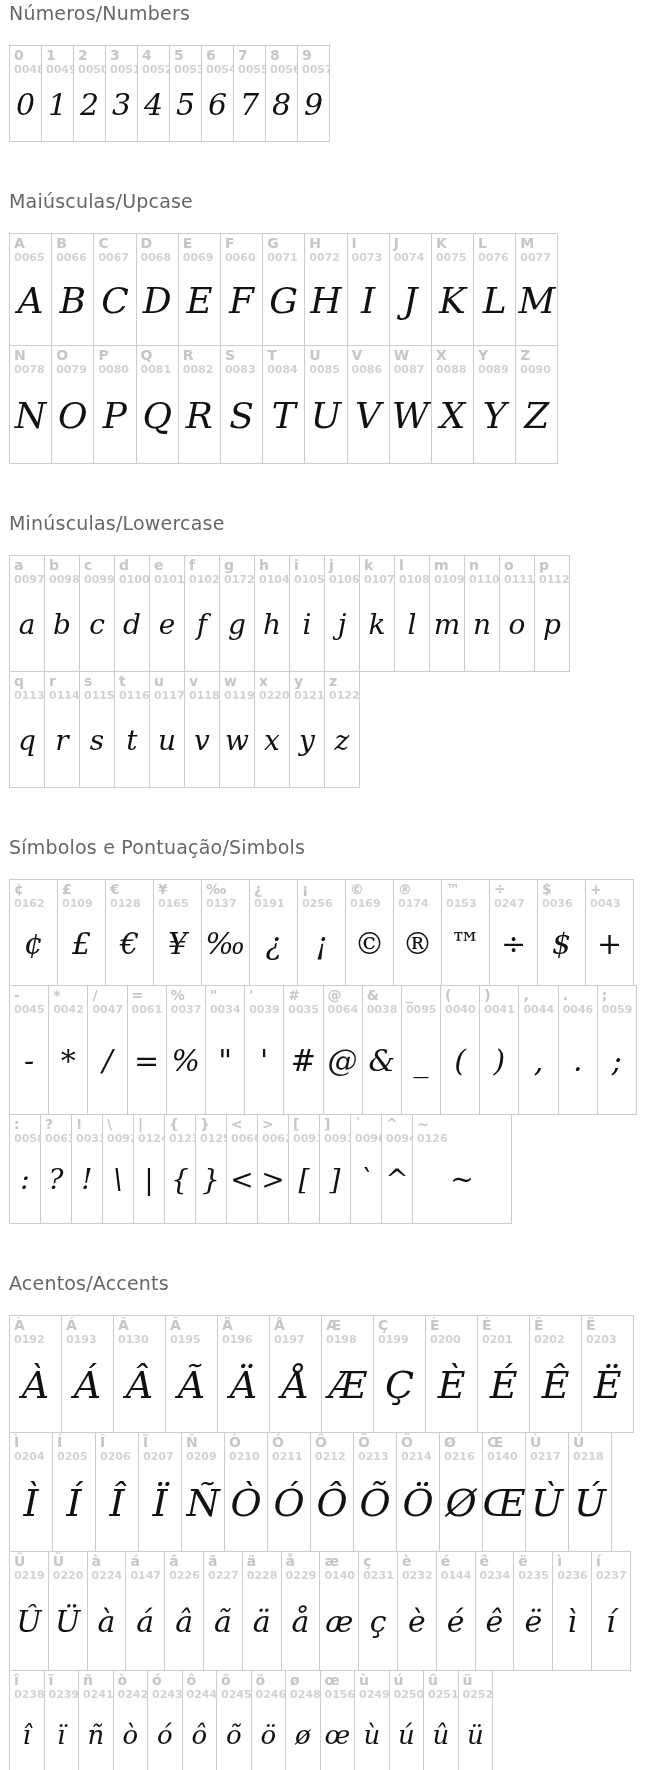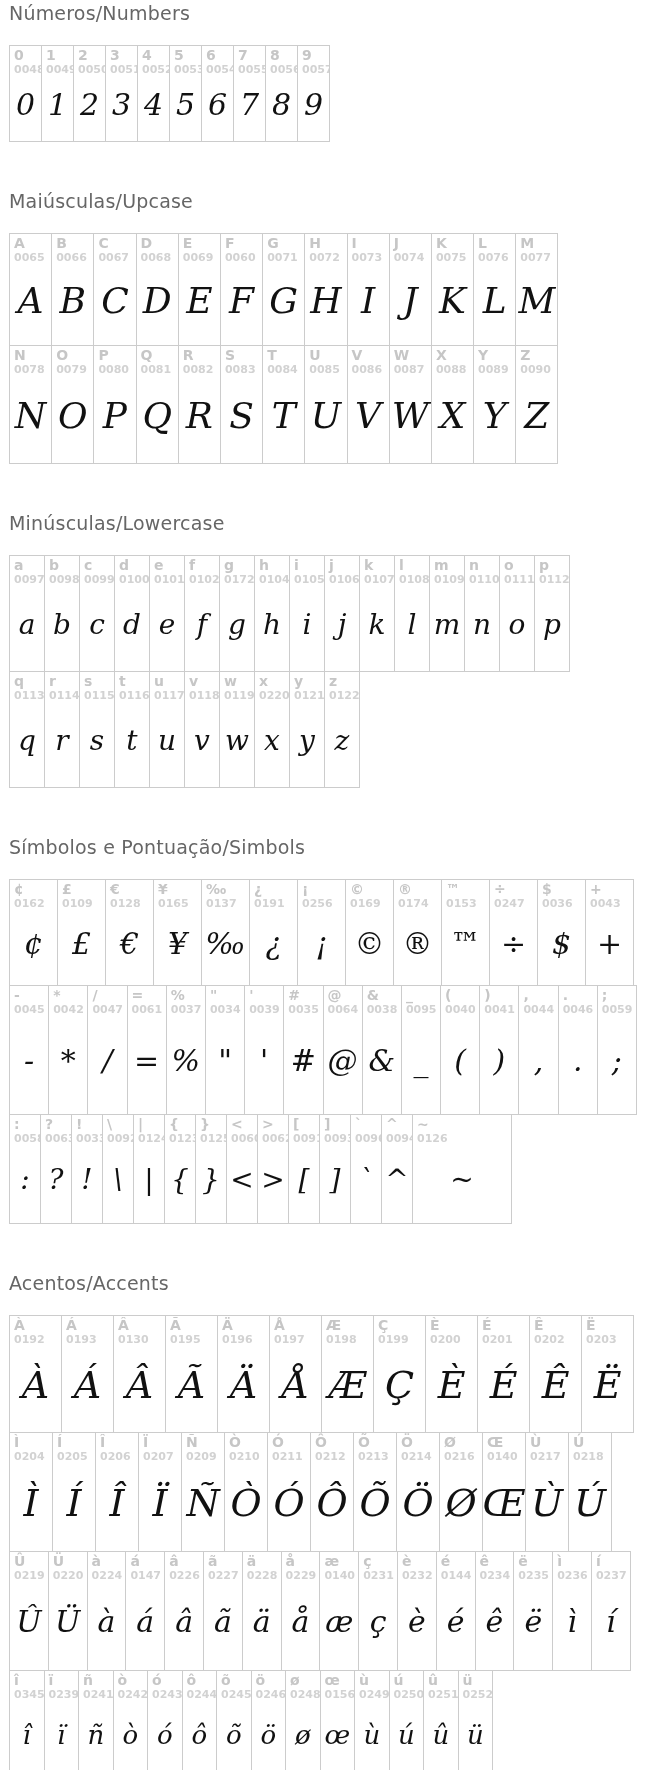--- a/index.html
+++ b/index.html
@@ -1144,21 +1144,21 @@
               <span class="cell-char">í</span>
               <span class="cell-code">0237</span>
             </div>
             <div class="cell-glyph" style="font-size: 30px;">í</div>
           </div>
         </div>
         <div class="row" style="height: 108px;">
           <div class="cell" style="width: 35.5px;">
             <div class="cell-head">
               <span class="cell-char">î</span>
-              <span class="cell-code">0345</span>
+              <span class="cell-code">0238</span>
             </div>
             <div class="cell-glyph" style="font-size: 26px;">î</div>
           </div>
           <div class="cell" style="width: 35.5px;">
             <div class="cell-head">
               <span class="cell-char">ï</span>
               <span class="cell-code">0239</span>
             </div>
             <div class="cell-glyph" style="font-size: 26px;">ï</div>
           </div>

